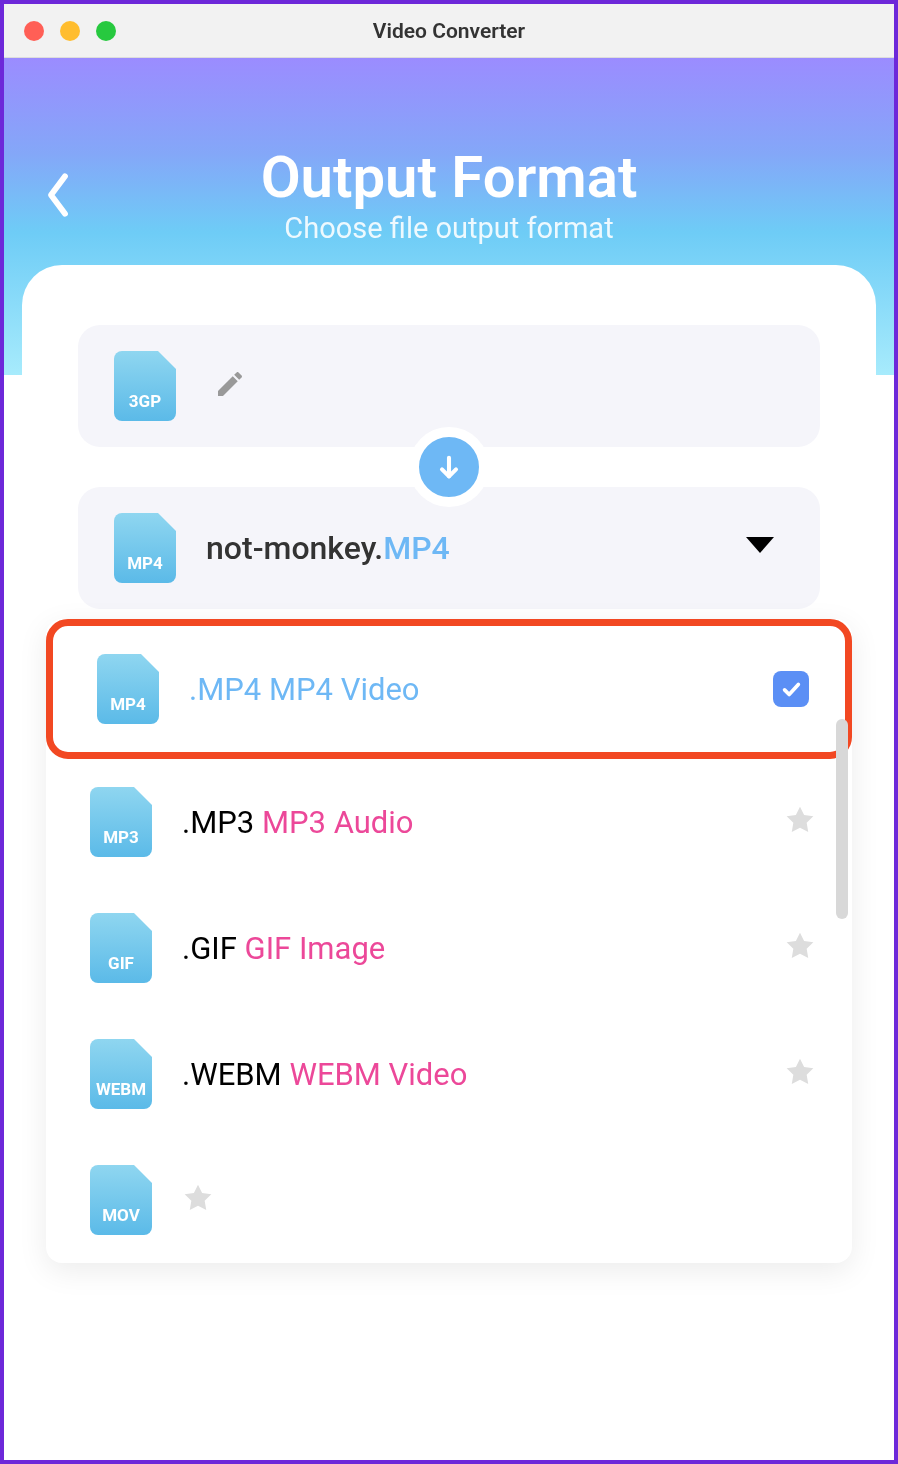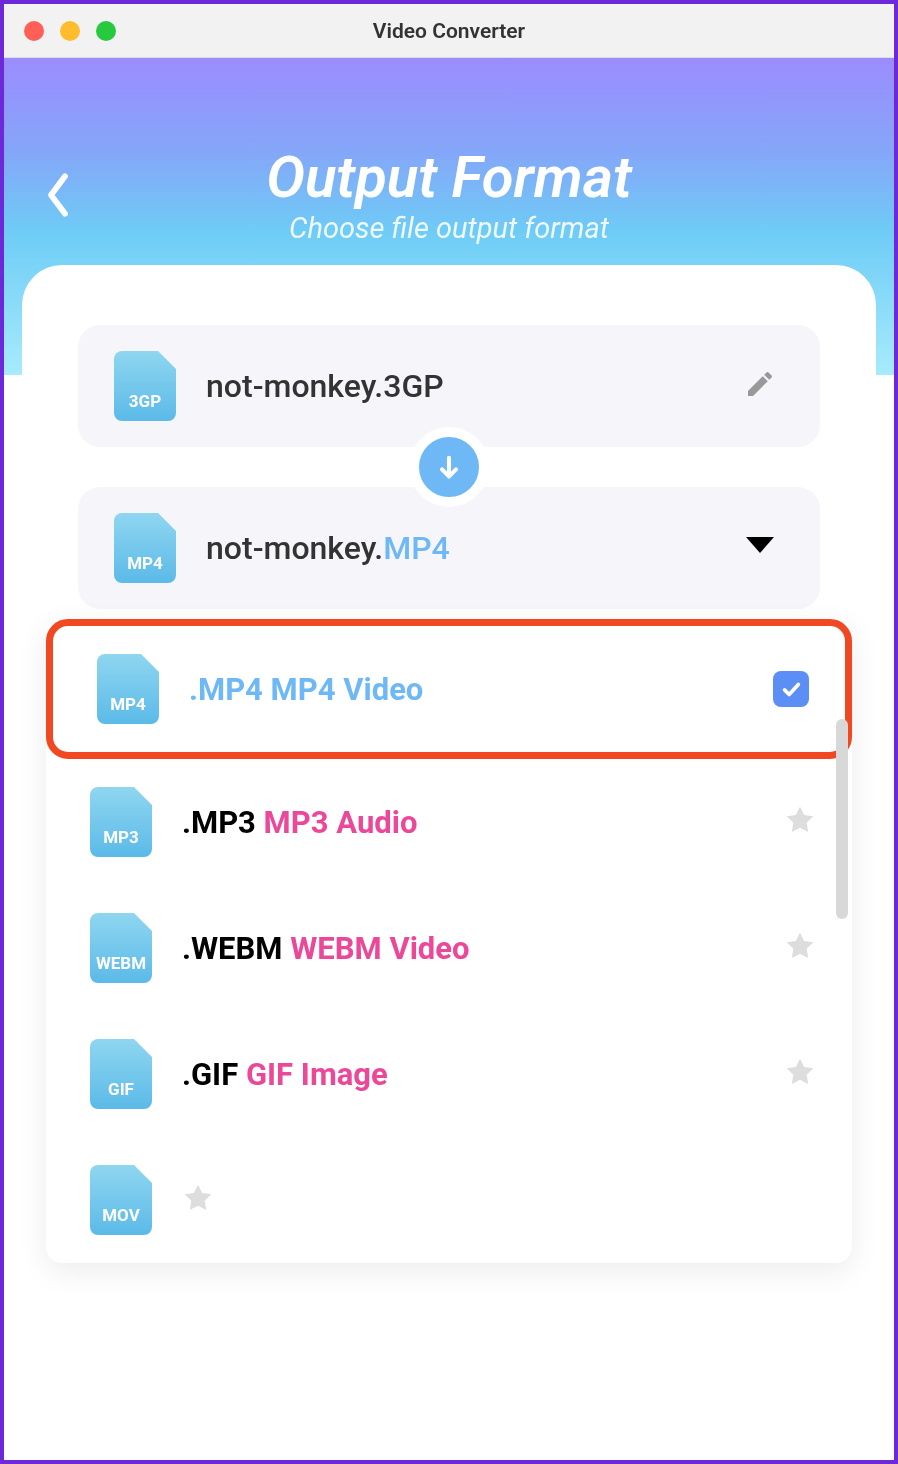--- a/index.html
+++ b/index.html
@@ -53,21 +53,20 @@
       color: #333;
     }
     .gradient-header {
       background: linear-gradient(180deg, #9b8cff 0%, #84a7f8 30%, #6eccf6 55%, #a7ebfc 100%);
       padding: 50px 30px 130px 30px;
       color: white;
       display: flex;
       flex-direction: column;
       align-items: center;
       position: relative;
-      font-style: italic;
     }
     .back-btn {
       position: absolute;
       left: 40px;
       top: 105px;
       font-size: 60px;
       color: white;
       cursor: pointer;
     }
     .page-title {
@@ -173,21 +172,21 @@
       padding: 28px 36px 28px 44px;
       cursor: pointer;
     }
     .format-item.highlighted {
       border: 7px solid #f24822;
       border-radius: 22px;
     }
     .format-label {
       flex: 1;
       font-size: 31px;
-      font-weight: 700;
+      font-weight: 400;
     }
     .format-ext {
       color: #000000;
     }
     .format-ext.active {
       color: #6eb8f5;
     }
     .format-desc {
       color: #ec4899;
     }
@@ -239,21 +238,20 @@
     <div class="page-title">Output Format</div>
     <div class="page-subtitle">Choose file output format</div>
   </div>
 
   <div class="content-card">
 
     <div class="file-row">
       <div class="file-icon">
         <span>3GP</span>
       </div>
-      <div class="file-name">not-monkey.3GP</div>
       <div class="edit-btn">
         <svg width="32" height="32" viewBox="0 0 24 24" fill="#999">
           <path d="M3 17.25V21h3.75L17.81 9.94l-3.75-3.75L3 17.25zM20.71 7.04c.39-.39.39-1.02 0-1.41l-2.34-2.34c-.39-.39-1.02-.39-1.41 0l-1.83 1.83 3.75 3.75 1.83-1.83z"></path>
         </svg>
       </div>
     </div>
 
     <div class="arrow-circle">
       <svg width="28" height="28" viewBox="0 0 24 24" fill="none" stroke="white" stroke-width="3.5" stroke-linecap="round" stroke-linejoin="round">
         <line x1="12" y1="4" x2="12" y2="20"></line>
@@ -292,40 +290,40 @@
           <div class="file-icon file-icon-white">
             <span>MP3</span>
           </div>
           <div class="format-label"><span class="format-ext">.MP3 </span><span class="format-desc">MP3 Audio</span></div>
           <div class="star"><svg width="32" height="32" viewBox="0 0 24 24" fill="#ddd">
               <path d="M12 2l3.09 6.26L22 9.27l-5 4.87 1.18 6.88L12 17.77l-6.18 3.25L7 14.14 2 9.27l6.91-1.01L12 2z"></path>
             </svg></div>
         </div>
         <div class="format-item">
           <div class="file-icon file-icon-white">
+            <span>GIF</span>
+          </div>
+          <div class="format-label"><span class="format-ext">.GIF </span><span class="format-desc">GIF Image</span></div>
+          <div class="star"><svg width="32" height="32" viewBox="0 0 24 24" fill="#ddd">
+              <path d="M12 2l3.09 6.26L22 9.27l-5 4.87 1.18 6.88L12 17.77l-6.18 3.25L7 14.14 2 9.27l6.91-1.01L12 2z"></path>
+            </svg></div>
+        </div>
+        <div class="format-item">
+          <div class="file-icon file-icon-white">
             <span>WEBM</span>
           </div>
           <div class="format-label"><span class="format-ext">.WEBM </span><span class="format-desc">WEBM Video</span></div>
           <div class="star"><svg width="32" height="32" viewBox="0 0 24 24" fill="#ddd">
               <path d="M12 2l3.09 6.26L22 9.27l-5 4.87 1.18 6.88L12 17.77l-6.18 3.25L7 14.14 2 9.27l6.91-1.01L12 2z"></path>
             </svg></div>
         </div>
         <div class="format-item">
           <div class="file-icon file-icon-white">
-            <span>GIF</span>
-          </div>
-          <div class="format-label"><span class="format-ext">.GIF </span><span class="format-desc">GIF Image</span></div>
+            <span>MOV</span>
+          </div>
           <div class="star"><svg width="32" height="32" viewBox="0 0 24 24" fill="#ddd">
               <path d="M12 2l3.09 6.26L22 9.27l-5 4.87 1.18 6.88L12 17.77l-6.18 3.25L7 14.14 2 9.27l6.91-1.01L12 2z"></path>
             </svg></div>
         </div>
-        <div class="format-item">
-          <div class="file-icon file-icon-white">
-            <span>MOV</span>
-          </div>
-          <div class="star"><svg width="32" height="32" viewBox="0 0 24 24" fill="#ddd">
-              <path d="M12 2l3.09 6.26L22 9.27l-5 4.87 1.18 6.88L12 17.77l-6.18 3.25L7 14.14 2 9.27l6.91-1.01L12 2z"></path>
-            </svg></div>
-        </div>
       </div>
 
   </div>
 </div>
 
 </body></html>

